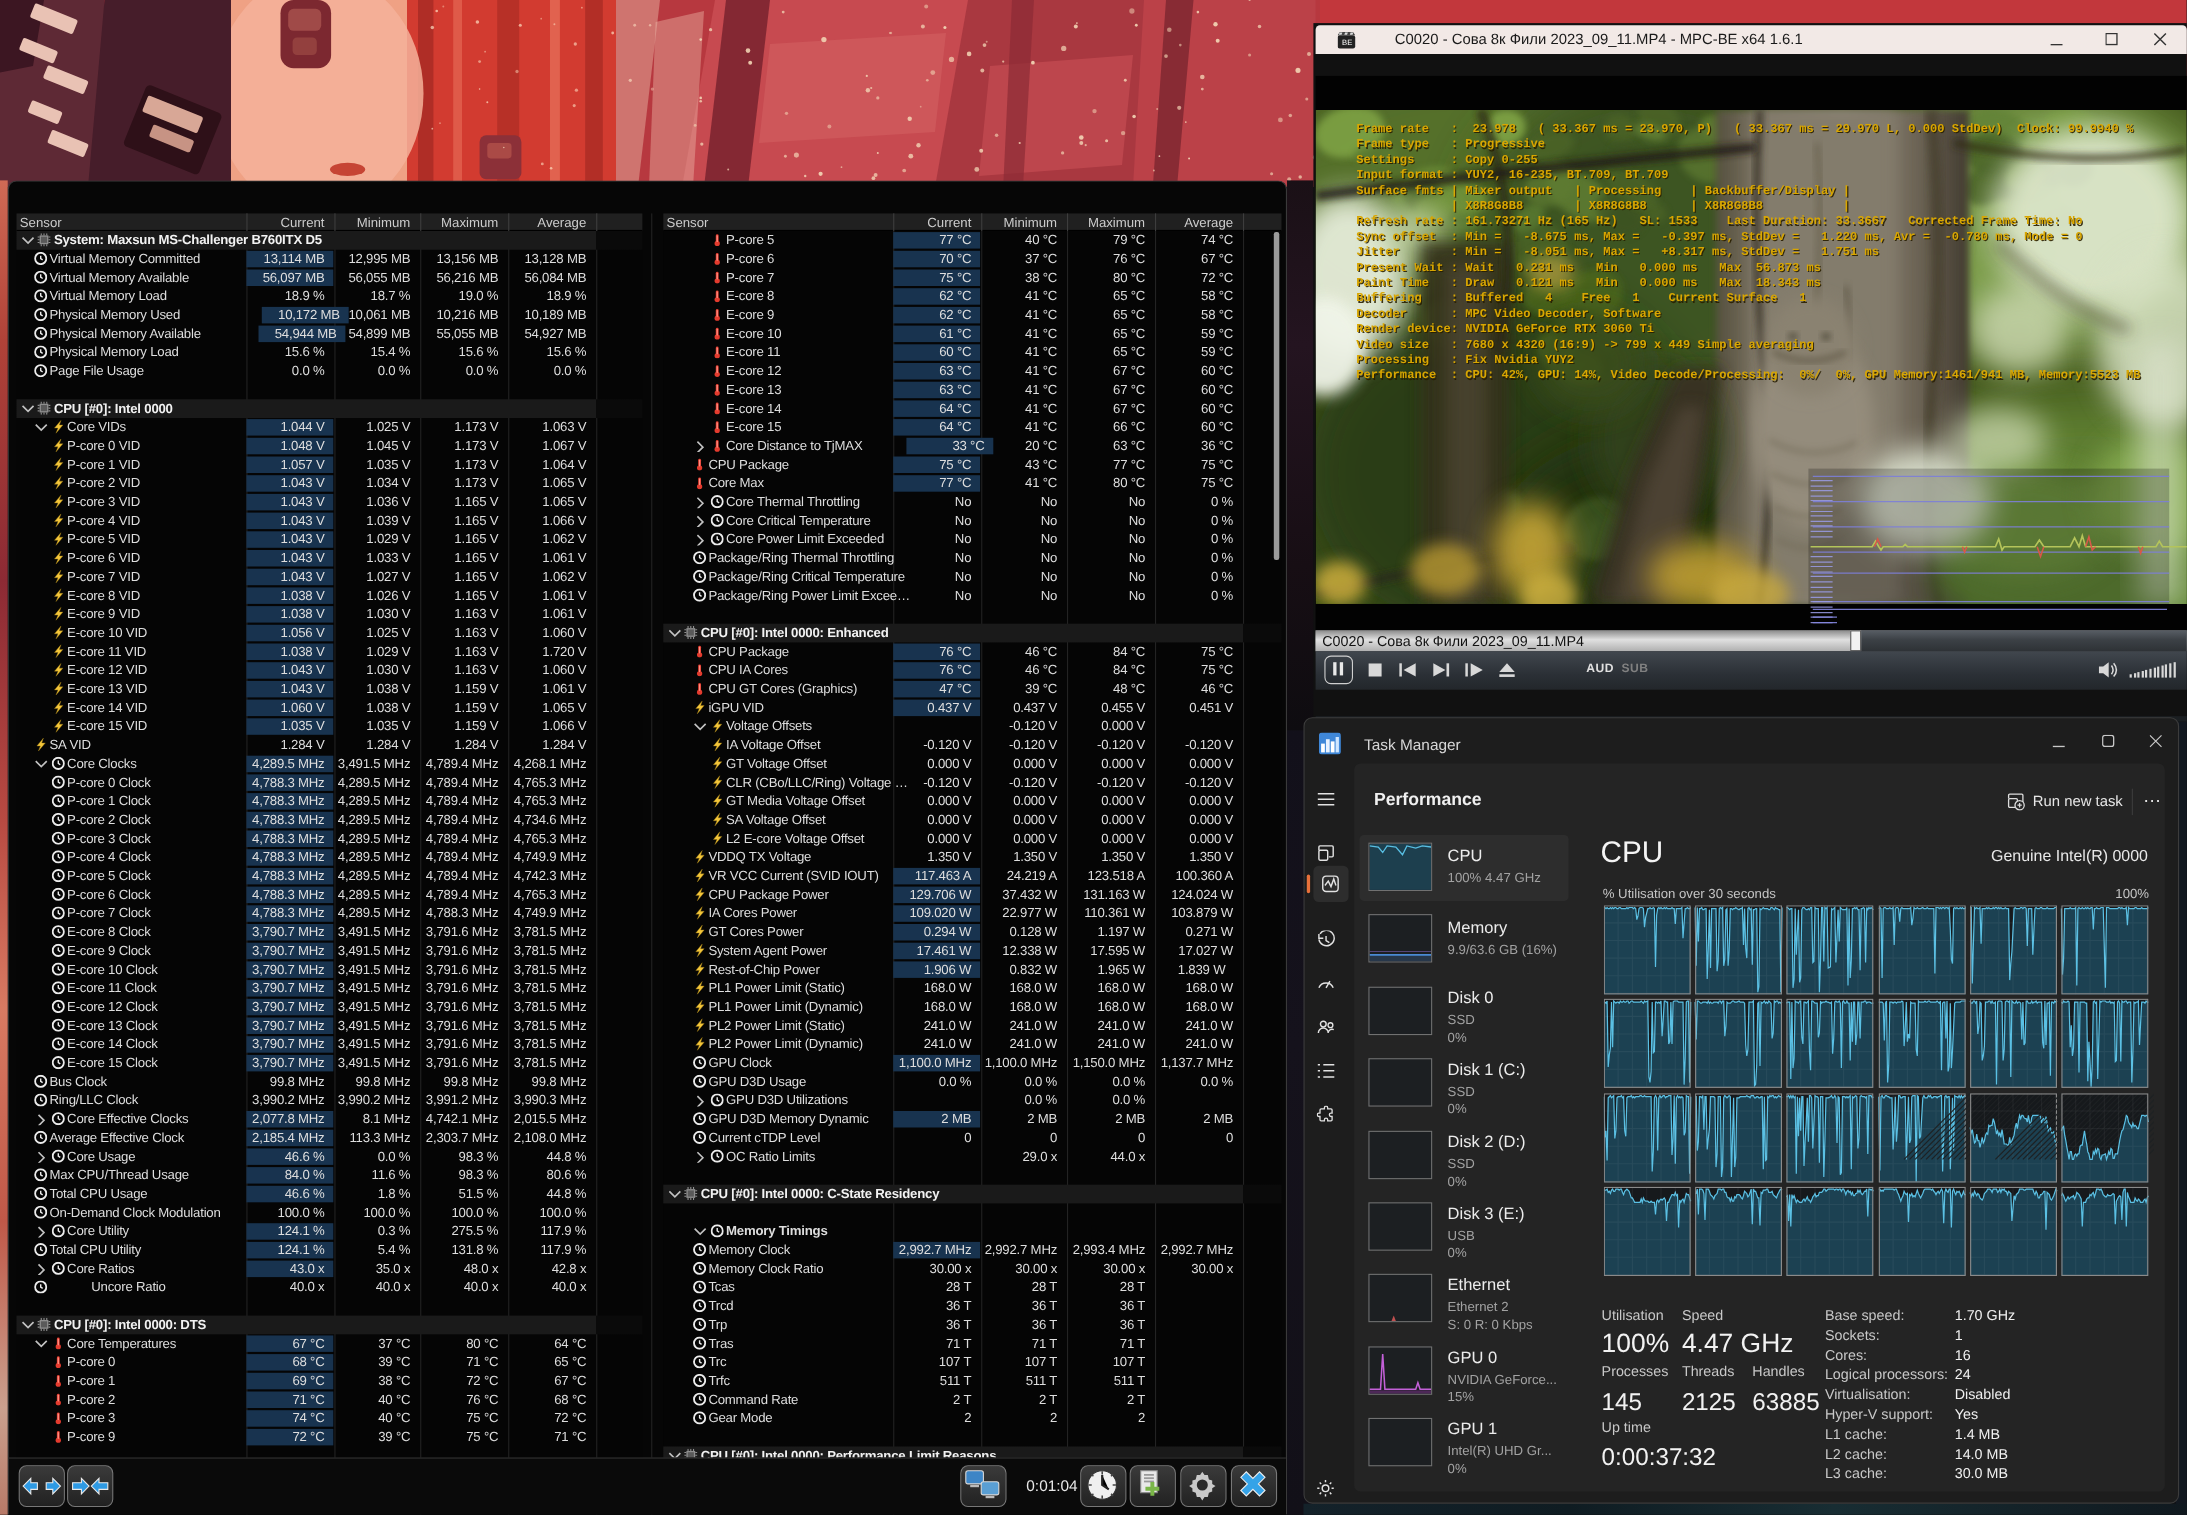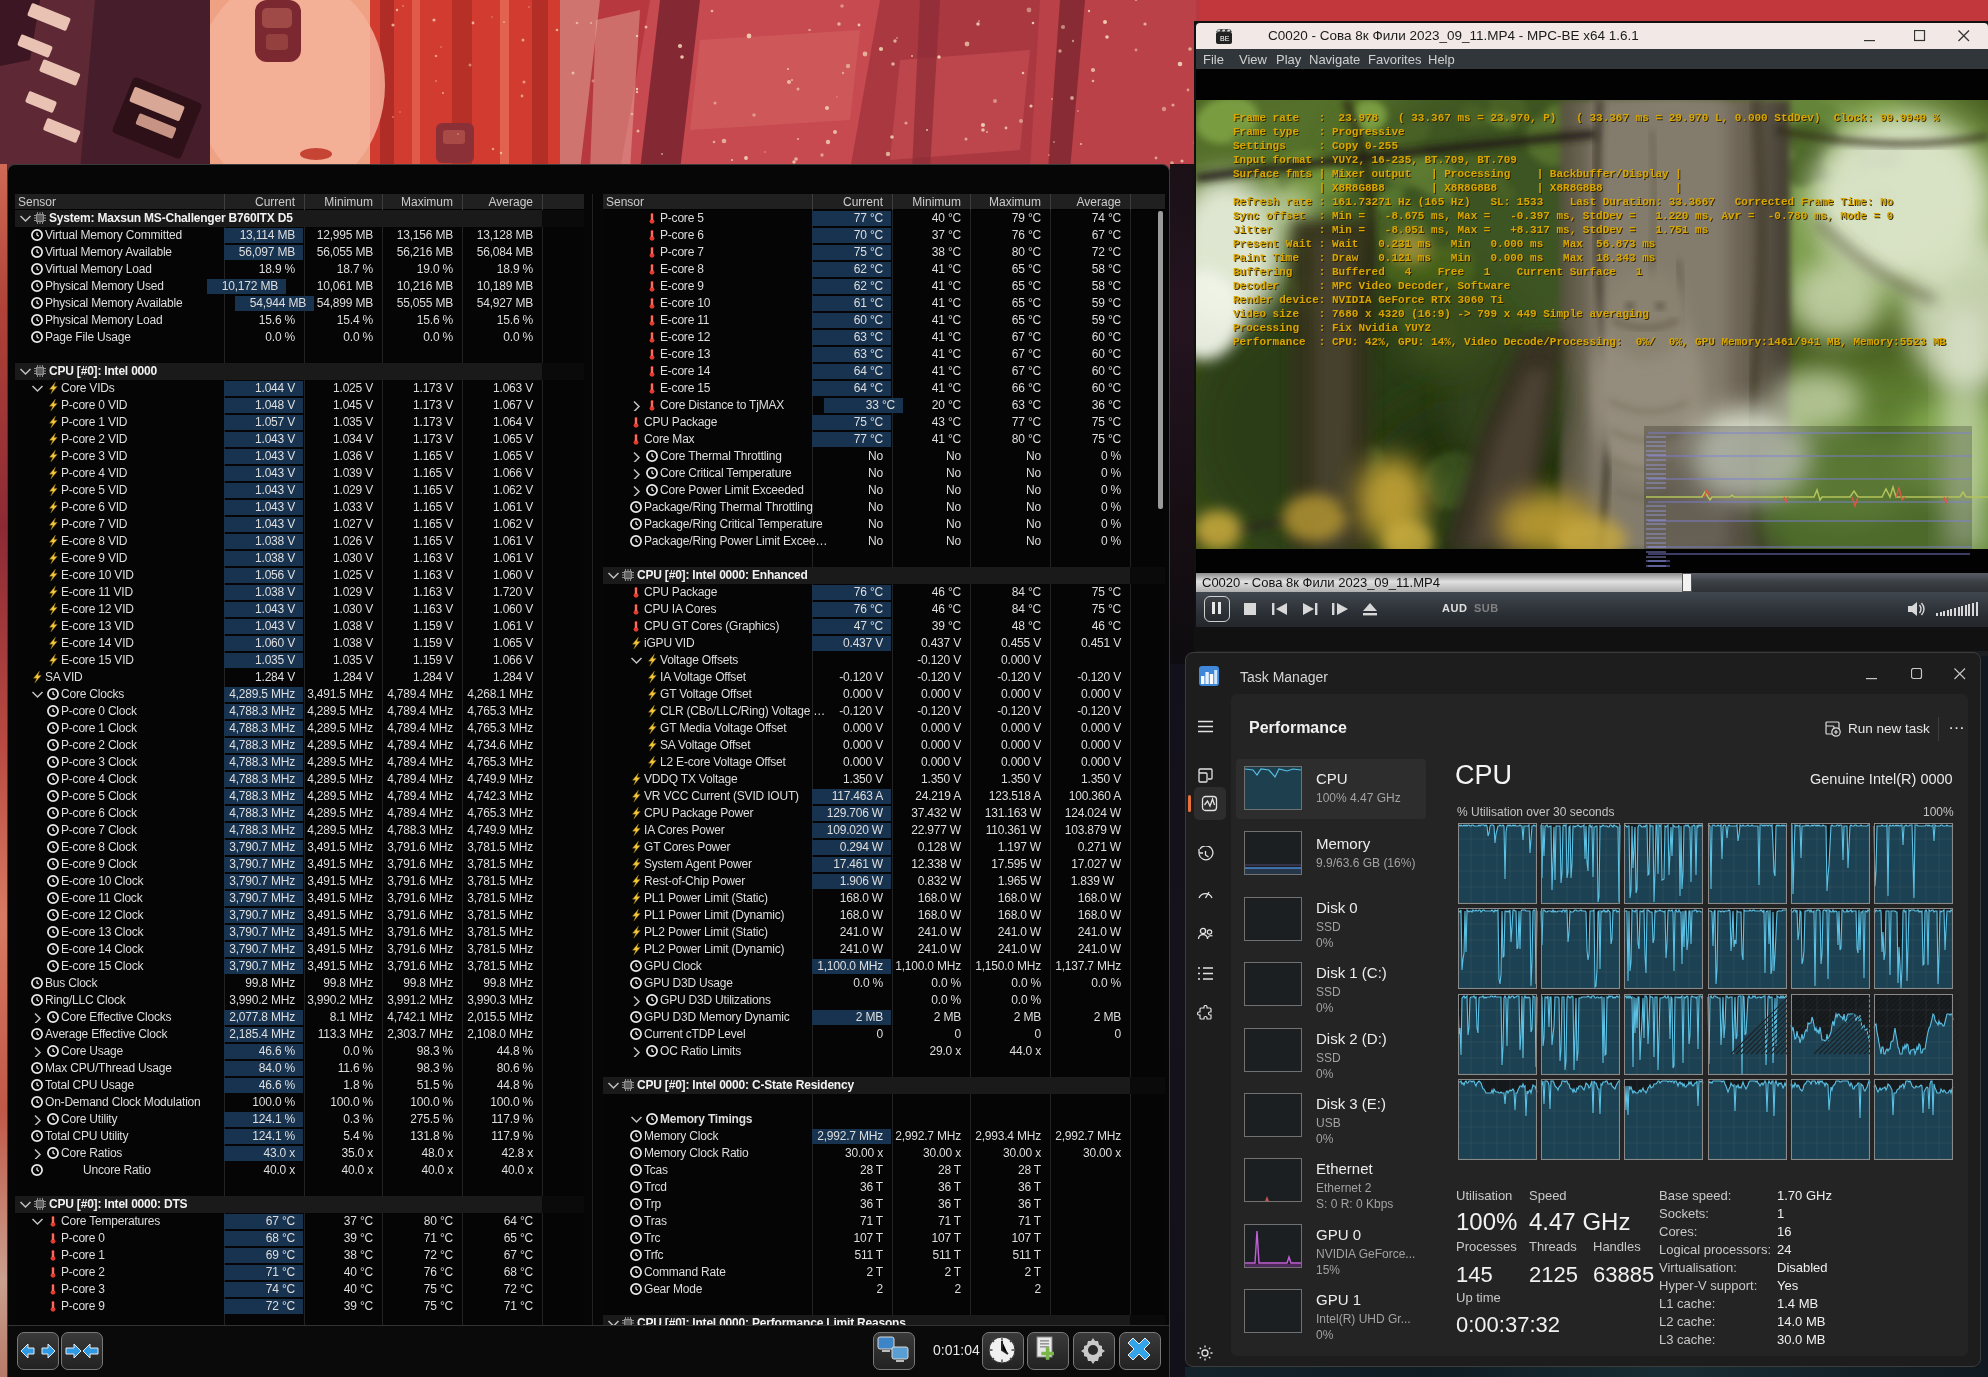--- a/index.html
+++ b/index.html
@@ -279,21 +279,21 @@
           <span class="vc" style="left:209px;width:79px;padding-right:8px">18.9 %</span>
           <span class="vc" style="left:289px;width:77px;padding-right:8px">18.7 %</span>
           <span class="vc" style="left:367px;width:79px;padding-right:8px">19.0 %</span>
           <span class="vc" style="left:447px;width:79px;padding-right:8px">18.9 %</span>
         </div>
         <div class="r">
           <svg class="ic" style="left:16px" viewBox="0 0 12 12">
             <use href="#i-clk"></use>
           </svg>
           <span class="lb" style="left:30px;">Physical Memory Used</span>
-          <span class="vc bluec" style="left:192px;width:79px;padding-right:8px">10,172 MB</span>
+          <span class="vc bluec" style="left:223px;width:79px;padding-right:8px">10,172 MB</span>
           <span class="vc" style="left:289px;width:77px;padding-right:8px">10,061 MB</span>
           <span class="vc" style="left:367px;width:79px;padding-right:8px">10,216 MB</span>
           <span class="vc" style="left:447px;width:79px;padding-right:8px">10,189 MB</span>
         </div>
         <div class="r">
           <svg class="ic" style="left:16px" viewBox="0 0 12 12">
             <use href="#i-clk"></use>
           </svg>
           <span class="lb" style="left:30px;">Physical Memory Available</span>
           <span class="vc bluec" style="left:220px;width:79px;padding-right:8px">54,944 MB</span>
@@ -1605,28 +1605,20 @@
  <span class="abs" style="left:72px;top:5px;font-size:13.5px;color:#1a1a1a">C0020 - Сова 8к Фили 2023_09_11.MP4 - MPC-BE x64 1.6.1</span>
  <svg class="abs" style="left:668px;top:12px" width="12" height="12">
         <rect y="5" width="11" height="1.2" fill="#333"></rect>
       </svg>
  <svg class="abs" style="left:718px;top:7px" width="12" height="12">
         <rect x="0.5" y="0.5" width="10" height="10" fill="none" stroke="#333" stroke-width="1.2"></rect>
       </svg>
  <svg class="abs" style="left:762px;top:7px" width="12" height="12">
         <path d="M0.5 0.5 11 11M11 0.5 0.5 11" stroke="#333" stroke-width="1.3"></path>
       </svg>
-</div>
-<div class="abs" style="left:2px;top:28px;width:792px;height:20px;background:#31363b">
- <span class="abs" style="left:7px;top:3px;font-size:13px;color:#d0d0d0">File</span>
- <span class="abs" style="left:43px;top:3px;font-size:13px;color:#d0d0d0">View</span>
- <span class="abs" style="left:80px;top:3px;font-size:13px;color:#d0d0d0">Play</span>
- <span class="abs" style="left:113px;top:3px;font-size:13px;color:#d0d0d0">Navigate</span>
- <span class="abs" style="left:172px;top:3px;font-size:13px;color:#d0d0d0">Favorites</span>
- <span class="abs" style="left:232px;top:3px;font-size:13px;color:#d0d0d0">Help</span>
 </div>
 <div class="abs" style="left:2px;top:48px;width:792px;height:504px;background:#020202"></div>
 <div class="abs" style="left:2px;top:79px;width:792px;height:449px;overflow:hidden">
 <svg width="792" height="449" viewBox="0 0 792 449">
 <defs>
 <filter id="b28" x="-40%" y="-40%" width="180%" height="180%">
             <feGaussianBlur stdDeviation="24"></feGaussianBlur>
           </filter>
 <filter id="b16" x="-40%" y="-40%" width="180%" height="180%">
             <feGaussianBlur stdDeviation="13"></feGaussianBlur>

